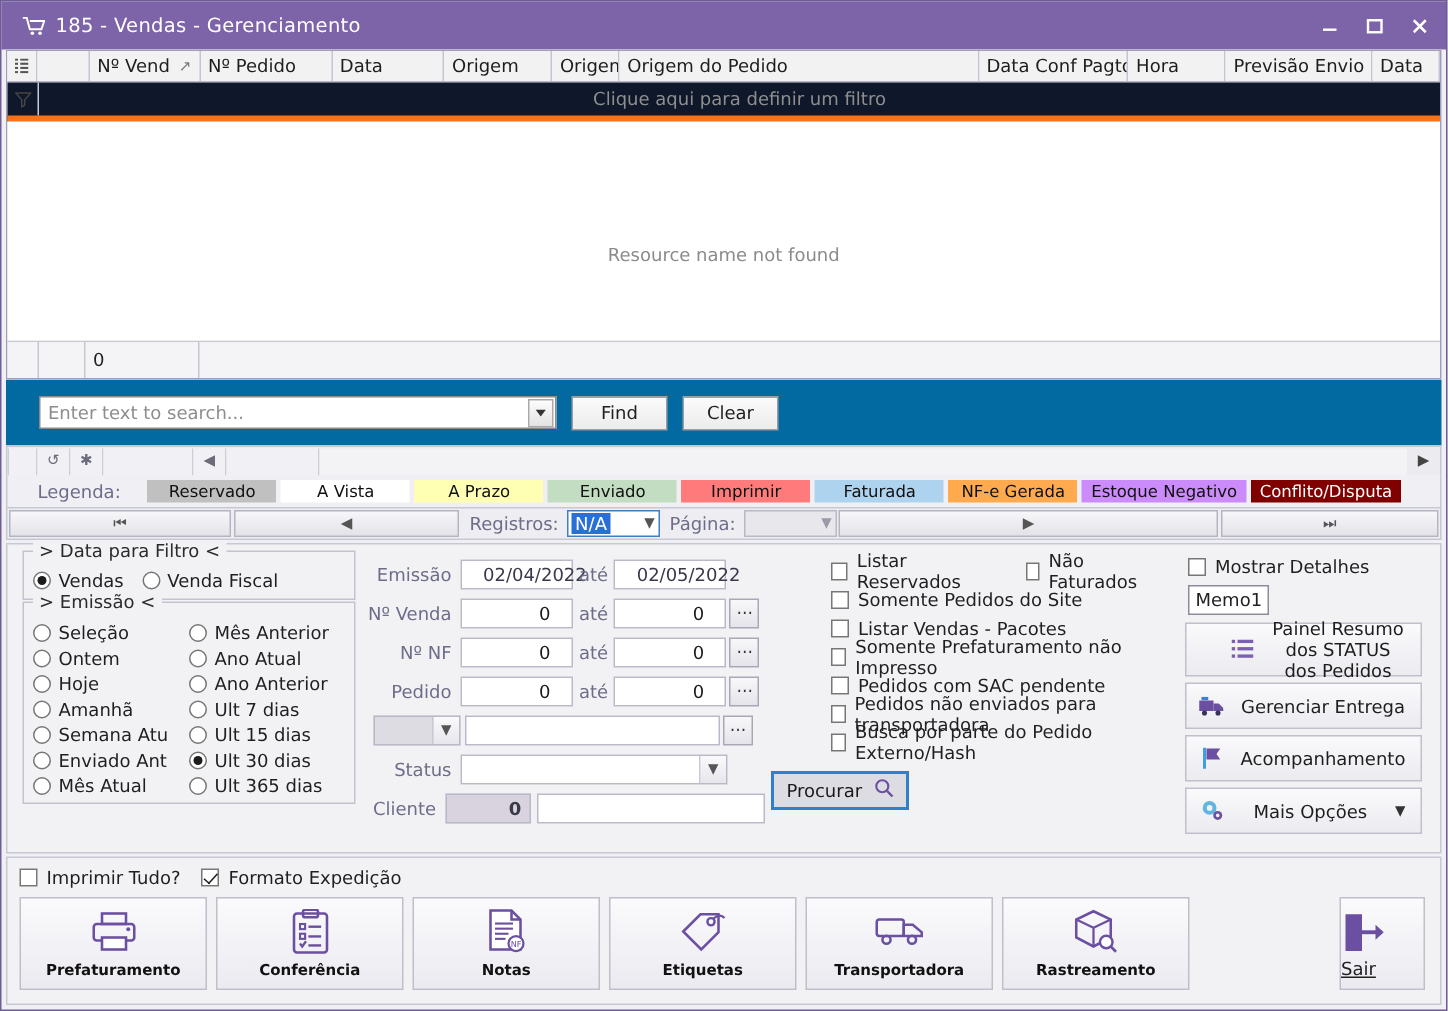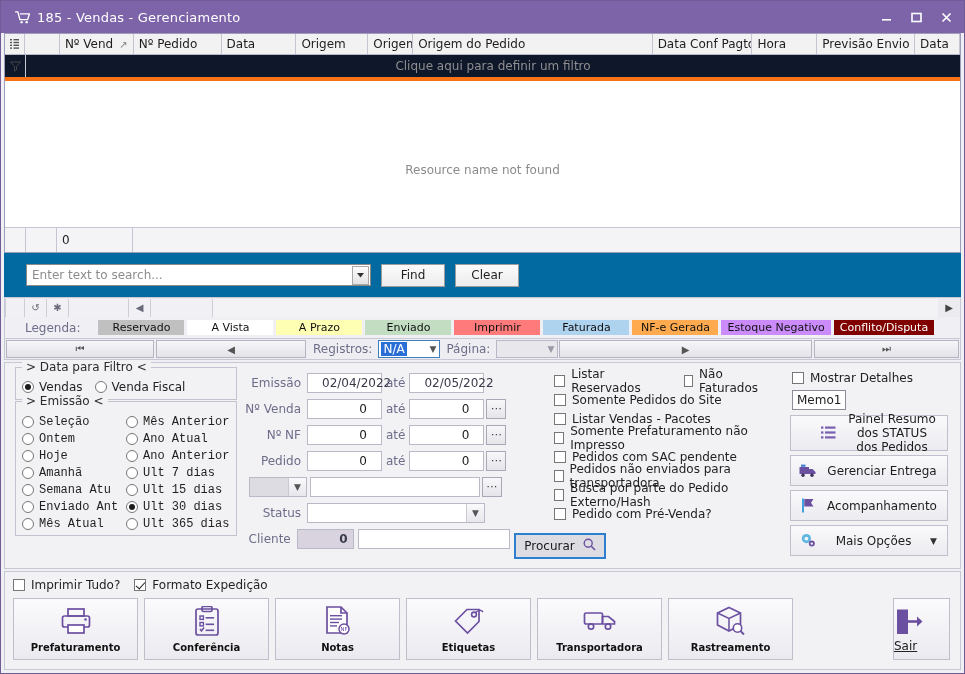--- a/index.html
+++ b/index.html
@@ -131,21 +131,21 @@
   .col-left{width:240px;padding:4px 0 0 10px;box-sizing:border-box;}
   .gbox{border:1px solid #c3c3cf;margin:0 8px 1px 0;padding:0 6px 3px 6px;position:relative;}
   .gbox-title{position:relative;top:-8px;background:#f2f2f5;display:inline-block;padding:0 4px;font-size:12px;color:#2b2b2b;}
   .radrow{display:flex;align-items:center;margin-top:-4px;}
   .rad{display:flex;align-items:center;font-size:12px;color:#1f1f1f;margin-right:12px;height:18px;}
   .rcircle{width:12px;height:12px;border-radius:50%;border:1px solid #767676;background:#fff;margin-right:5px;
     display:inline-block;position:relative;box-sizing:border-box;}
   .rcircle.on:after{content:"";position:absolute;left:2px;top:2px;width:6px;height:6px;border-radius:50%;background:#1c1c1c;}
   .twocol{display:flex;margin-top:-3px;}
   .twocol .c{flex:1;}
-  .twocol .rad{margin-right:0;height:17px;font-family:Liberation Mono, monospace;}
+  .twocol .rad{margin-right:0;height:17px;}
   
   .col-mid{width:265px;padding-top:8px;box-sizing:border-box;}
   .frow{display:flex;align-items:center;height:23px;margin-bottom:3px;}
   .flab{width:62px;text-align:right;color:#6d6d8a;font-size:12px;padding-right:6px;box-sizing:border-box;}
   .fin{
     height:20px;border:1px solid #b9b9c7;background:#fff;box-sizing:border-box;
     display:flex;align-items:center;font-size:12px;padding:0 14px;color:#1a1a1a;
   }
   .fin.num{justify-content:flex-end;}
   .fin.date{color:#39394a;}
@@ -531,26 +531,20 @@
           <span class="cbox"></span>
           <span>Pedidos não enviados para transportadora</span>
         </label>
       </div>
       <div class="chkline">
         <label class="chk">
           <span class="cbox"></span>
           <span>Busca por parte do Pedido Externo/Hash</span>
         </label>
       </div>
-      <div class="chkline">
-        <label class="chk">
-          <span class="cbox"></span>
-          <span>Pedido com Pré-Venda?</span>
-        </label>
-      </div>
       <div class="procbtn">
         <span>Procurar</span>
         <span>
           <svg width="13" height="13" viewBox="0 0 13 13">
               <circle cx="5.2" cy="5.2" r="4" fill="none" stroke="#6b4fa0" stroke-width="1.4"></circle>
               <path d="M8.3 8.3 L12 12" stroke="#6b4fa0" stroke-width="1.6"></path>
             </svg>
         </span>
       </div>
     </div>

